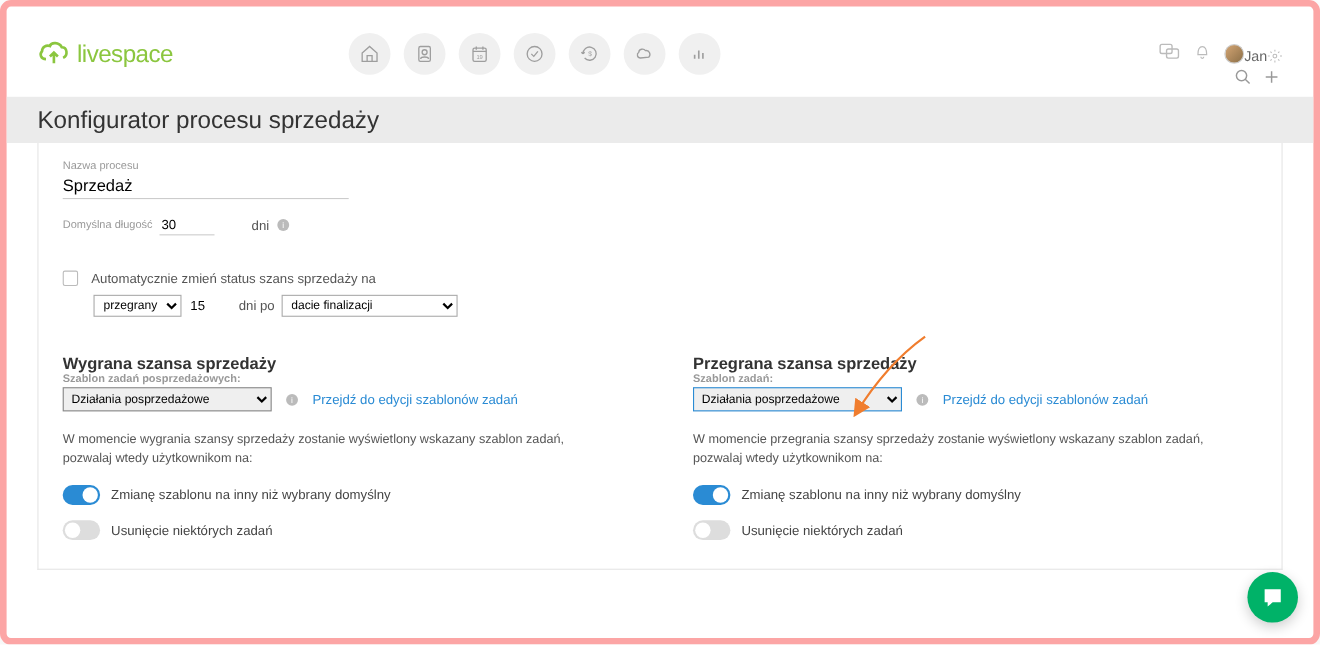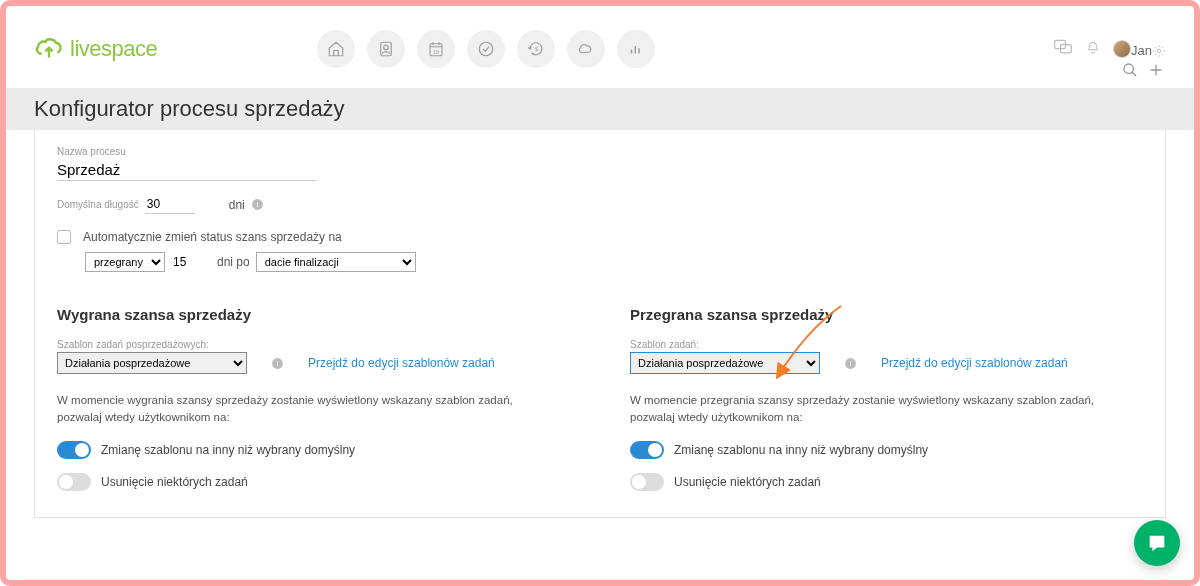--- a/index.html
+++ b/index.html
@@ -32,23 +32,23 @@
 
 .row { display: flex; align-items: center; gap: 6px; margin-top: 14px; font-size: 12px; color: #555; }
 .row .unit { font-size: 12px; color: #555; margin-left: 28px; }
 
 .checkbox { width: 14px; height: 14px; border: 1px solid #bbb; border-radius: 2px; display: inline-block; margin-right: 6px; }
 
 select.native { font-size: 11px; padding: 2px 4px; border: 1px solid #aaa; background: #fff; }
 
 .columns { display: flex; gap: 60px; margin-top: 34px; }
 .col { flex: 1; }
-.col h3 { font-size: 15px; font-weight: 600; color: #333; margin-bottom: 16px; }
-.subtle { font-size: 10px; color: #999; margin-bottom: 2px; }
-.template-row { display: flex; align-items: center; gap: 24px; }
+.col h3 { font-size: 15px; font-weight: 600; color: #333; }
+.subtle { font-size: 10px; color: #999; margin-bottom: 2px; font-weight: bold; }
+.template-row { display: flex; align-items: center; gap: 12px; }
 .select-template { width: 190px; font-size: 11px; padding: 3px; border: 1px solid #888; }
 .info-ico { width: 13px; height: 13px; color: #aaa; }
 .link { color: #2a8bd4; font-size: 12px; cursor: pointer; }
 
 .desc { font-size: 11.5px; color: #555; margin-top: 18px; line-height: 1.5; max-width: 500px; }
 
 .toggle-row { display: flex; align-items: center; gap: 10px; margin-top: 14px; font-size: 12px; color: #444; }
 .toggle { width: 34px; height: 18px; border-radius: 10px; position: relative; cursor: pointer; }
 .toggle.on { background: #2a8bd4; }
 .toggle.off { background: #ddd; }
@@ -160,21 +160,21 @@
     <div class="row">
       <span class="field-label">Domyślna długość</span>
       <input class="inline-input" value="30" style="">
       <span class="unit">dni</span>
       <svg class="info-ico" viewBox="0 0 24 24" fill="#bbb">
           <circle cx="12" cy="12" r="10"></circle>
           <text x="12" y="17" font-size="14" text-anchor="middle" fill="#fff">i</text>
         </svg>
     </div>
 
-    <div class="row" style="margin-top:16px;">
+    <div class="row" style="margin-top:32px;">
       <span class="checkbox"></span>
       <span>Automatycznie zmień status szans sprzedaży na</span>
     </div>
 
     <div class="row" style="margin-left:28px; margin-top:8px;">
       <select class="native" style="width:80px;">
         <option>przegrany</option>
       </select>
       <input class="inline-input" style="width: 40px; border-bottom: none;" value="15">
       <span>dni po</span>

